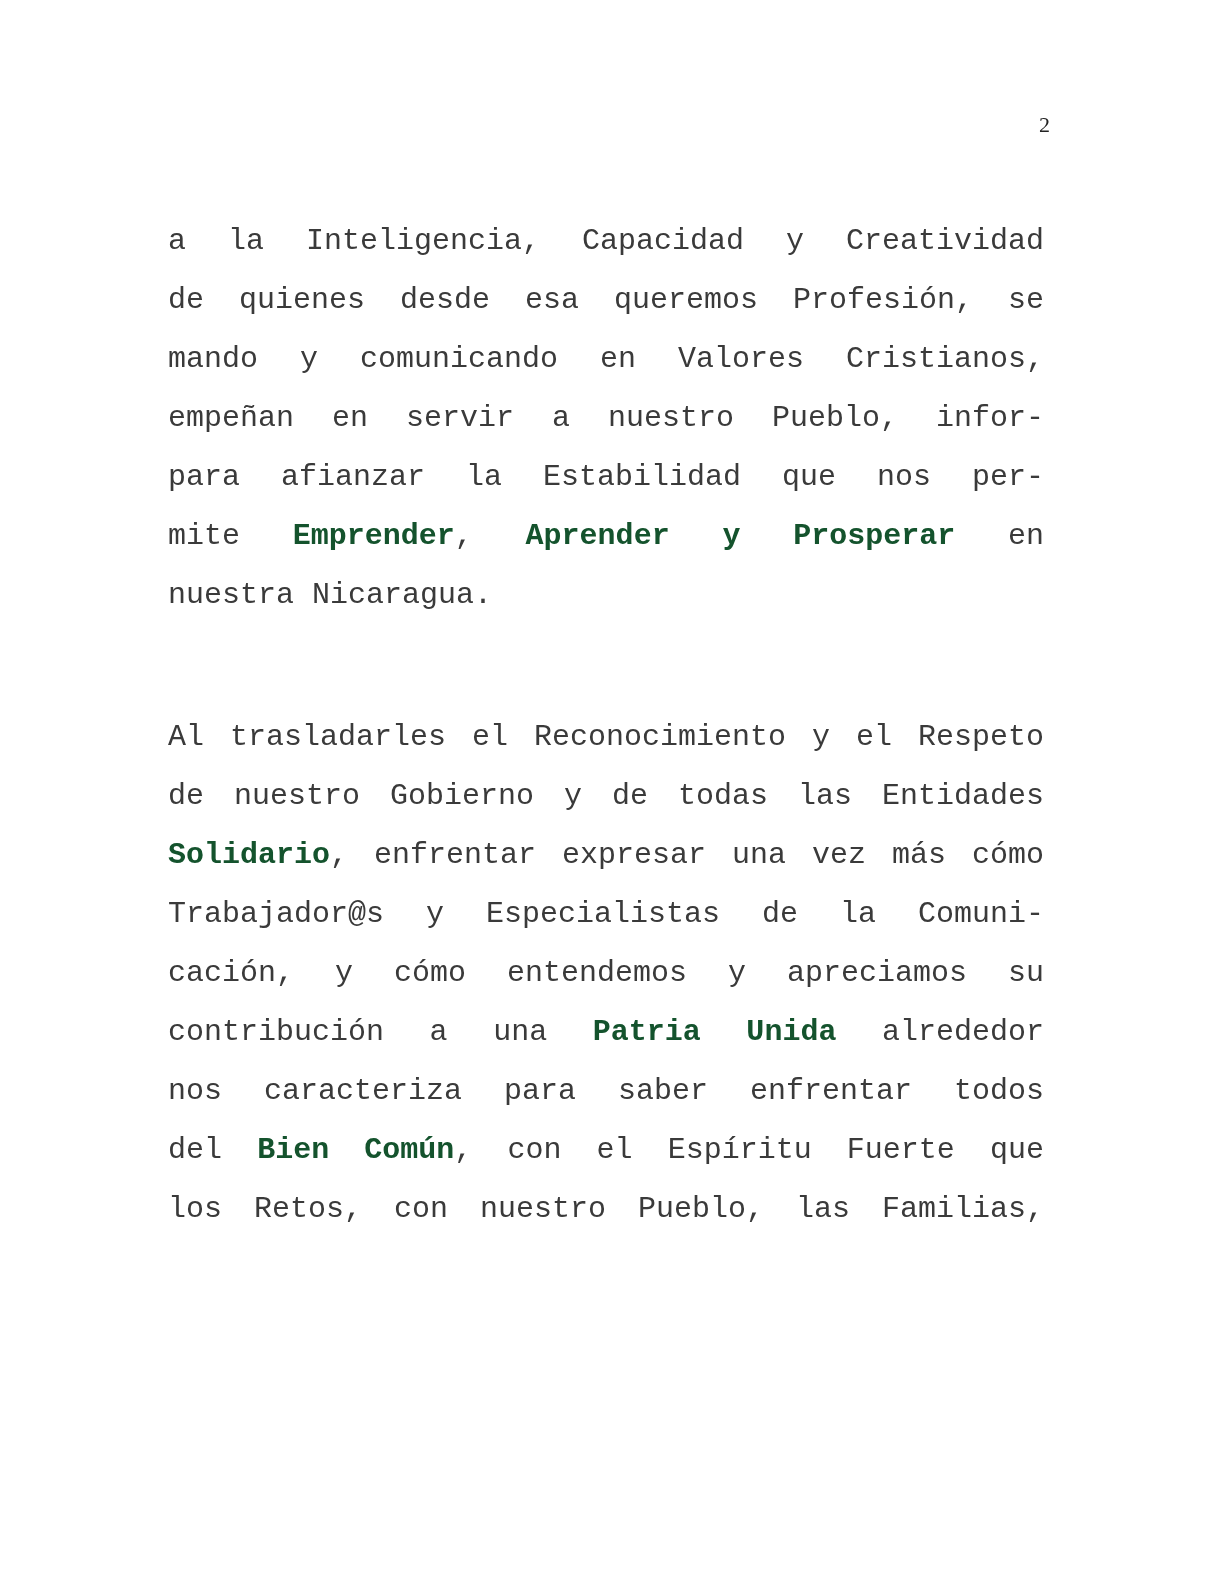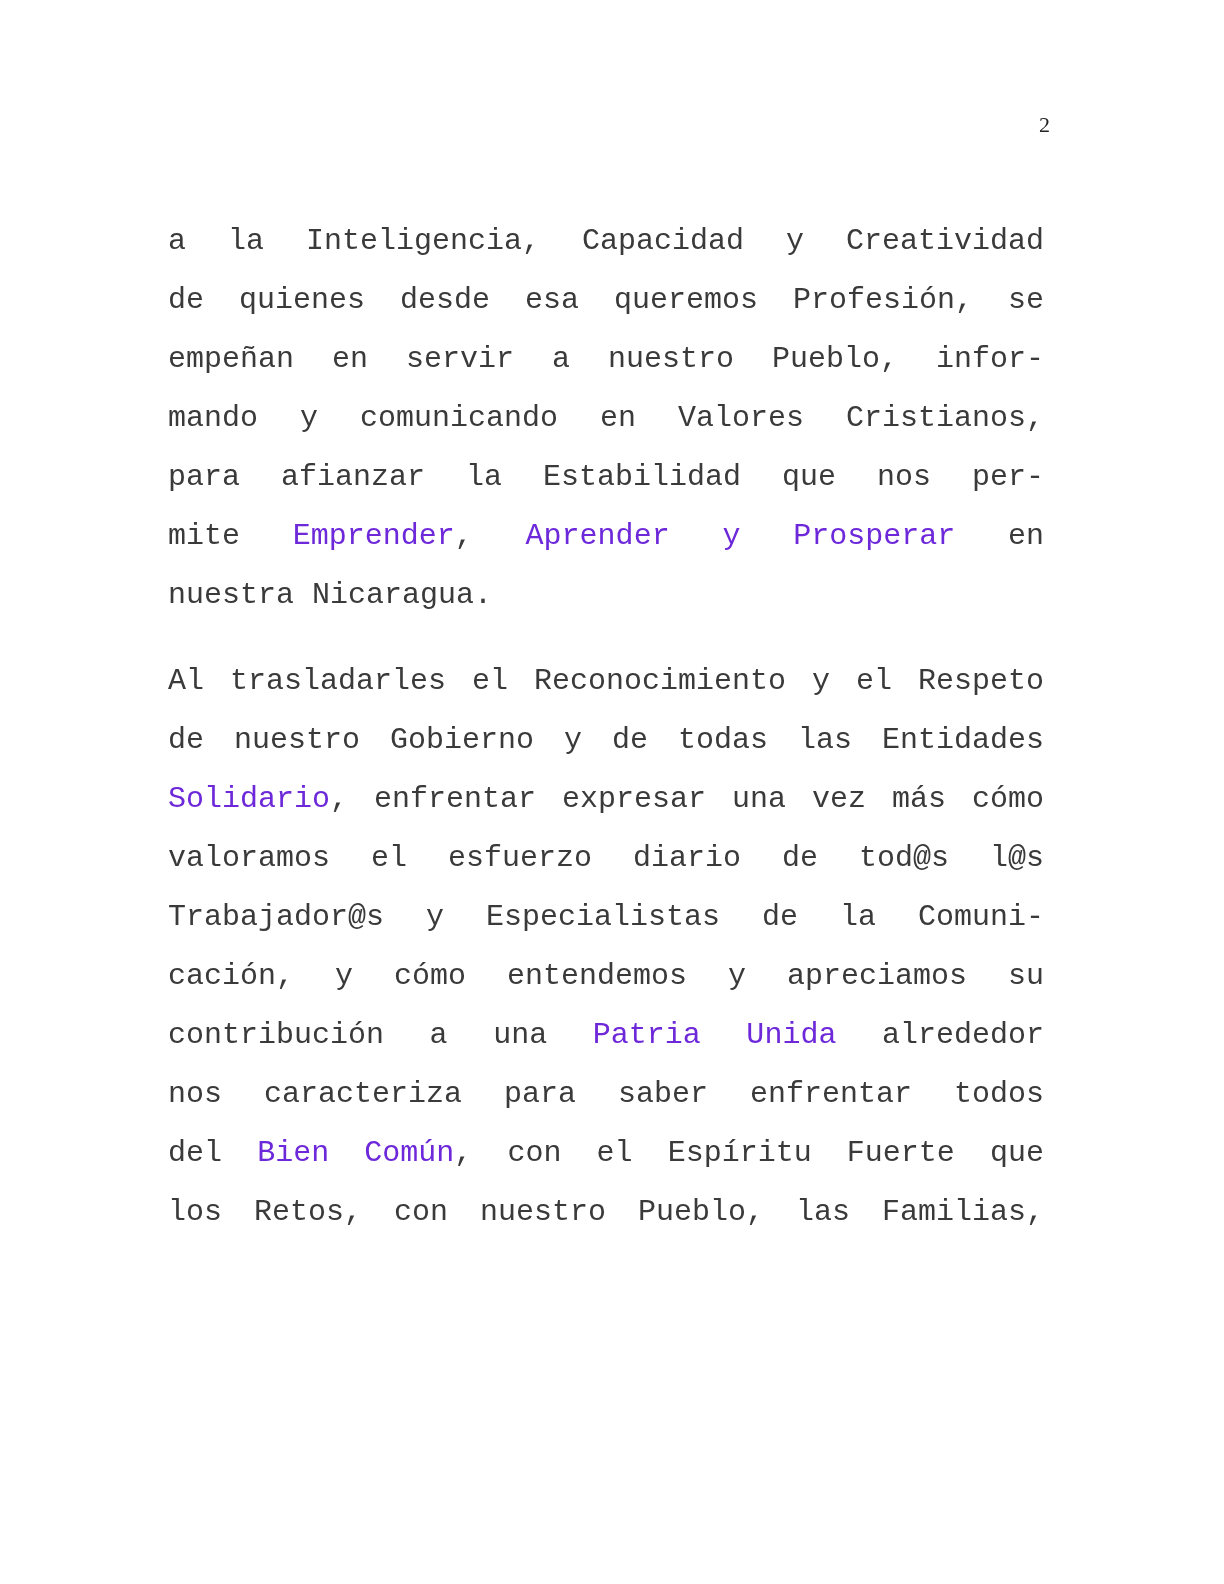--- a/index.html
+++ b/index.html
@@ -10,43 +10,42 @@
   }
   .para {
     position: absolute; left: 168px; width: 876px;
     font-family: "Liberation Mono", monospace; font-size: 30px; color: #3a3a3a;
   }
   .line {
     height: 59px; line-height: 59px; white-space: nowrap;
     text-align: justify; text-align-last: justify; display: block;
   }
   .line.last { text-align-last: left; }
-  .line b { font-weight: normal; color: #6d28d9; }
+  .line b { font-weight: bold; color: #14532d; }
   .p1 { top: 212px; }
-  .p2 { top: 652px; }
+  .p2 { top: 708px; }
 </style>
 </head>
 <body>
 
 <div>
   <div class="page-number">2</div>
   <div class="para p1">
       <span class="line"><span>a la Inteligencia, Capacidad y Creatividad</span></span>
       <span class="line"><span>de quienes desde esa queremos Profesión, se</span></span>
+      <span class="line"><span>mando y comunicando en Valores Cristianos,</span></span>
       <span class="line"><span>empeñan en servir a nuestro Pueblo, infor-</span></span>
-      <span class="line"><span>mando y comunicando en Valores Cristianos,</span></span>
       <span class="line"><span>para afianzar la Estabilidad que nos per-</span></span>
       <span class="line"><span>mite </span><b>Emprender</b><span>, </span><b>Aprender y Prosperar</b><span> en</span></span>
       <span class="line last"><span>nuestra Nicaragua.</span></span>
     </div>
   <div class="para p2">
       <span class="line"><span>Al trasladarles el Reconocimiento y el Respeto</span></span>
       <span class="line"><span>de nuestro Gobierno y de todas las Entidades</span></span>
       <span class="line"><b>Solidario</b><span>, enfrentar expresar una vez más cómo</span></span>
-      <span class="line"><span>valoramos el esfuerzo diario de tod@s l@s</span></span>
       <span class="line"><span>Trabajador@s y Especialistas de la Comuni-</span></span>
       <span class="line"><span>cación, y cómo entendemos y apreciamos su</span></span>
       <span class="line"><span>contribución a una </span><b>Patria Unida</b><span> alrededor</span></span>
       <span class="line"><span>nos caracteriza para saber enfrentar todos</span></span>
       <span class="line"><span>del </span><b>Bien Común</b><span>, con el Espíritu Fuerte que</span></span>
       <span class="line"><span>los Retos, con nuestro Pueblo, las Familias,</span></span>
     </div>
 </div>
 
 </body></html>

